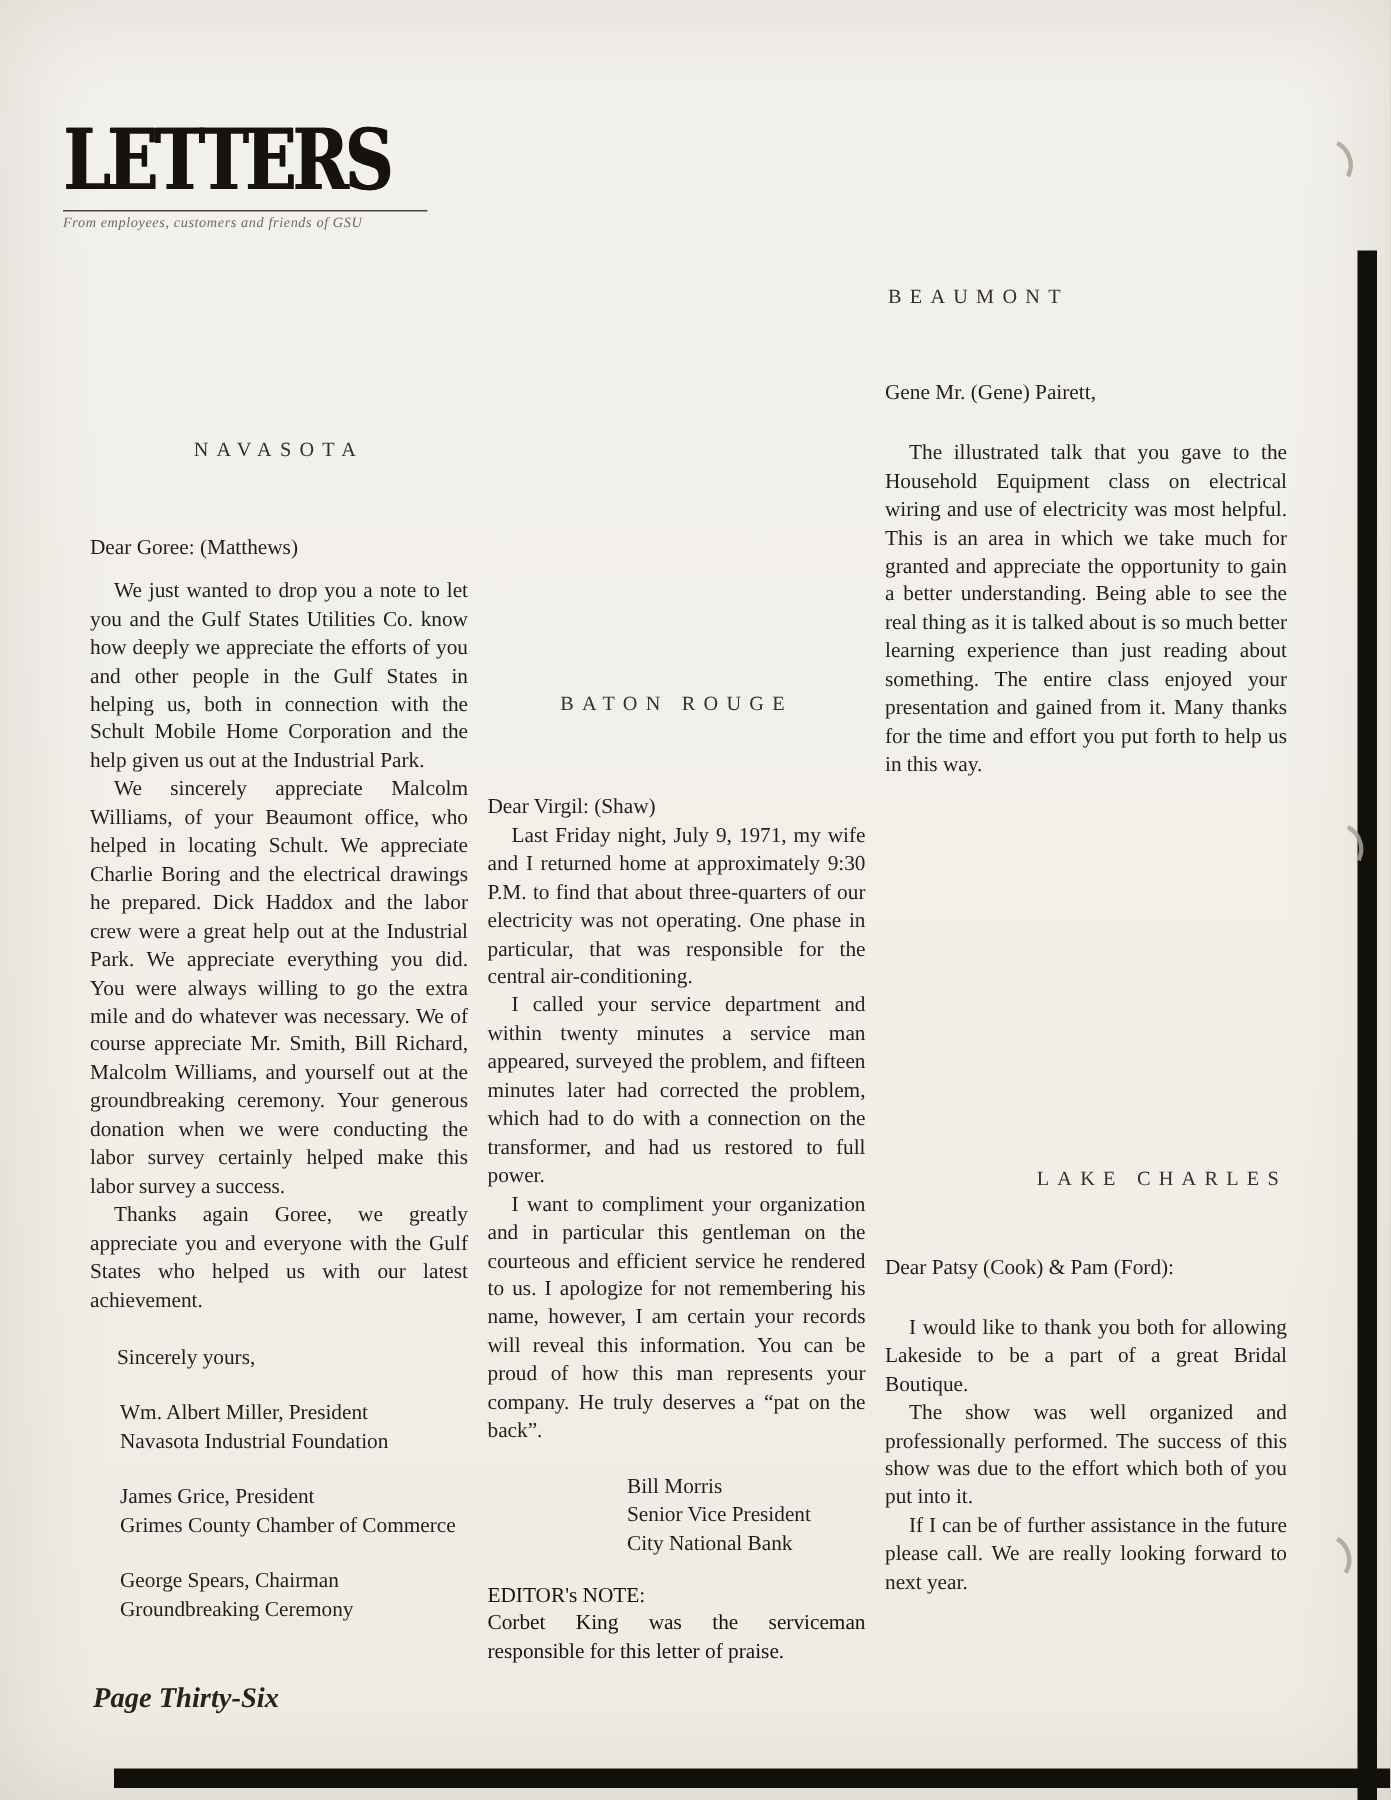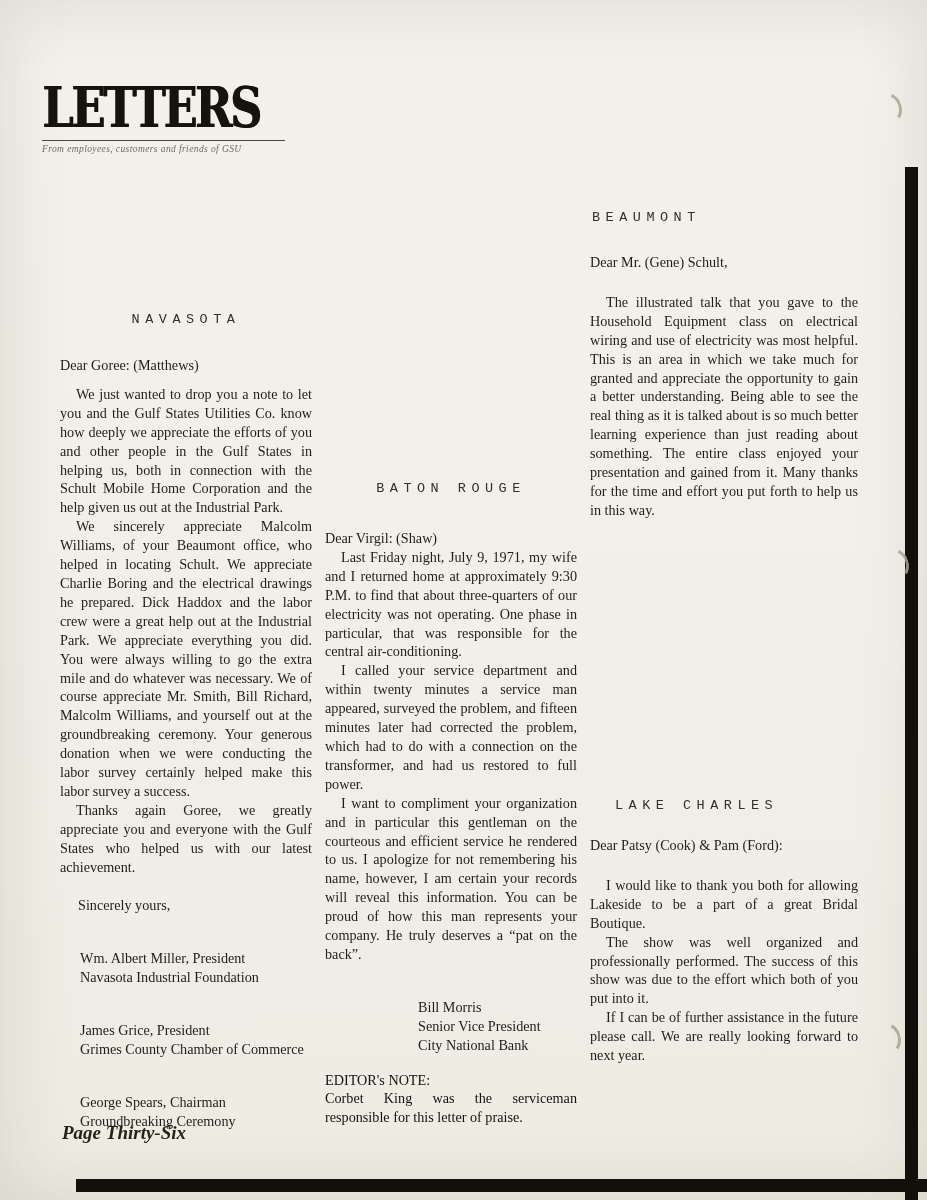--- a/index.html
+++ b/index.html
@@ -32,31 +32,30 @@
     font-style:italic;
     font-size:9.5px;
     letter-spacing:0.4px;
     color:#6e6a5e;
     width:243px;
   }
 
   
   .col-heading {
     position:absolute;
-    font-family:Liberation Mono, monospace;
+    font-family:Liberation Serif, serif;
     font-size:13.5px;
     letter-spacing:5.5px;
     color:#33302b;
     white-space:nowrap;
-    margin-top:20px;
   }
   .heading-navasota    { left:60px;  top:292px; width:252px; text-align:center; }
   .heading-baton-rouge { left:325px; top:461px; width:252px; text-align:center; }
   .heading-beaumont    { left:592px; top:190px; }
-  .heading-lake-charles{ left:615px; top:778px; width:268px; text-align:left; }
+  .heading-lake-charles{ left:590px; top:778px; width:268px; text-align:right; }
 
   
   .col {
     position:absolute;
     font-size:14.2px;
     line-height:18.9px;
     text-align:justify;
     color:#211d18;
   }
   .col-1  { left:60px;  top:356px; width:252px; }
@@ -66,21 +65,21 @@
 
   .salutation { text-align:left; margin:0 0 10px 0; }
   .salutation.tight { margin-bottom:0; }
   .salutation.wide  { margin-bottom:21px; }
 
   .body-p { margin:0; text-indent:16px; }
 
   .closing { text-align:left; margin-top:20px; padding-left:18px; }
   .closing.offset-b { padding-left:82px; margin-top:21px; }
 
-  .sig-block { text-align:left; margin-top:34px; padding-left:20px; }
+  .sig-block { text-align:left; margin-top:18px; padding-left:20px; }
   .sig-block.offset-br { padding-left:93px; }
   .sig-block.offset-beaumont { padding-left:86px; margin-top:15px; }
   .sig-block.offset-lc { padding-left:30px; margin-top:14px; }
 
   .editor-note { margin-top:16px; font-weight:normal; color:#16120e; }
   .editor-note .note-label { text-align:left; }
   .editor-note .note-body  { text-align:justify; }
 
   
   .page-number {
@@ -146,21 +145,21 @@
       <div>Senior Vice President</div>
       <div>City National Bank</div>
     </div>
     <div class="editor-note">
       <div class="note-label">EDITOR's NOTE:</div>
       <div class="note-body">Corbet King was the serviceman responsible for this letter of praise.</div>
     </div>
   </section>
 
   <section class="col col-3a">
-    <div class="salutation wide">Dear Mr. (Gene) Schult,</div>
+    <div class="salutation wide">Gene Mr. (Gene) Pairett,</div>
     <p class="body-p">The illustrated talk that you gave to the Household Equipment class on electrical wiring and use of electricity was most helpful. This is an area in which we take much for granted and appreciate the opportunity to gain a better understanding. Being able to see the real thing as it is talked about is so much better learning experience than just reading about something. The entire class enjoyed your presentation and gained from it. Many thanks for the time and effort you put forth to help us in this way.</p>
   </section>
 
   <section class="col col-3b">
     <div class="salutation wide">Dear Patsy (Cook) &amp; Pam (Ford):</div>
     <p class="body-p">I would like to thank you both for allowing Lakeside to be a part of a great Bridal Boutique.</p>
     <p class="body-p">The show was well organized and professionally performed. The success of this show was due to the effort which both of you put into it.</p>
     <p class="body-p">If I can be of further assistance in the future please call. We are really looking forward to next year.</p>
   </section>
 

